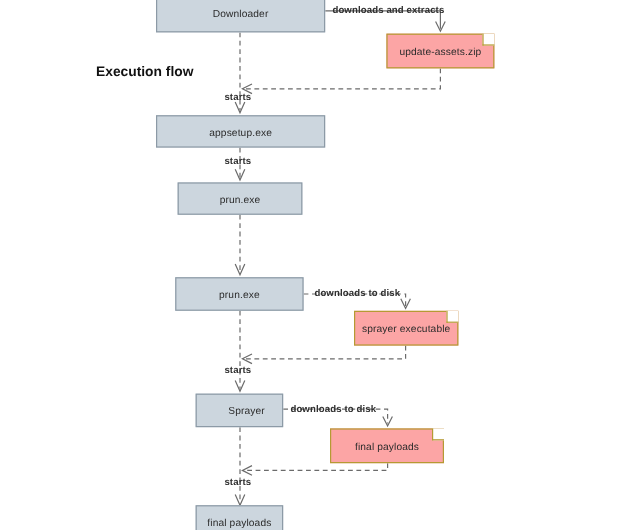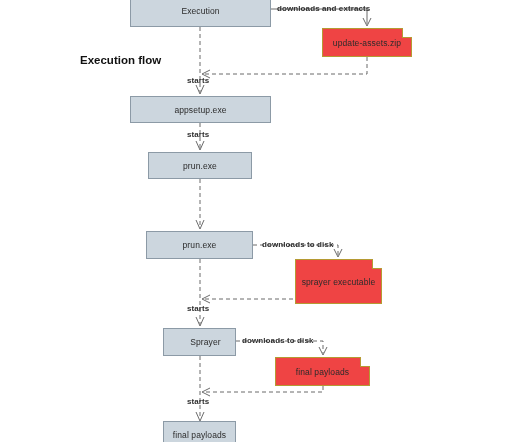--- a/index.html
+++ b/index.html
@@ -39,21 +39,21 @@
     font-size: 8.5px;
     color: #2b2b2b;
     letter-spacing: .1px;
     z-index: 3;
   }
 
   
   .note {
     position: absolute;
     box-sizing: border-box;
-    background: #ef4444;
+    background: #fca5a5;
     border: 1px solid #b59a33;
     display: flex;
     align-items: center;
     justify-content: center;
     font-size: 8.5px;
     color: #2b2b2b;
     letter-spacing: .1px;
     z-index: 3;
   }
   .note .fold {
@@ -128,41 +128,41 @@
 
       <path d="M200,356 L200,419" stroke-dasharray="4,3"></path>
       <path d="M196,412 L200,421 L204,412"></path>
 
     </g>
   </svg>
 
   <div class="title" style="left:36px; top:54px;">Execution flow</div>
 
   <div class="node" style="left:130px; top:-6px; width:141px; height:33px;">
-    <span>Execution</span>
+    <span>Downloader</span>
   </div>
 
   <div class="note" style="left:322px; top:28px; width:90px; height:29px;">
     <span class="fold"></span>
     <span>update-assets.zip</span>
   </div>
 
   <div class="node" style="left:130px; top:96px; width:141px; height:27px;">
     <span>appsetup.exe</span>
   </div>
 
   <div class="node" style="left:148px; top:152px; width:104px; height:27px;">
     <span>prun.exe</span>
   </div>
 
   <div class="node" style="left:146px; top:231px; width:107px; height:28px;">
     <span>prun.exe</span>
   </div>
 
-  <div class="note" style="left:295px; top:259px; width:87px; height:45px;">
+  <div class="note" style="left:295px; top:259px; width:87px; height:29px;">
     <span class="fold"></span>
     <span>sprayer executable</span>
   </div>
 
   <div class="node" style="left:163px; top:328px; width:73px; height:28px;padding-left:12px;">
     <span>Sprayer</span>
   </div>
 
   <div class="note" style="left:275px; top:357px; width:95px; height:29px;">
     <span class="fold"></span>

